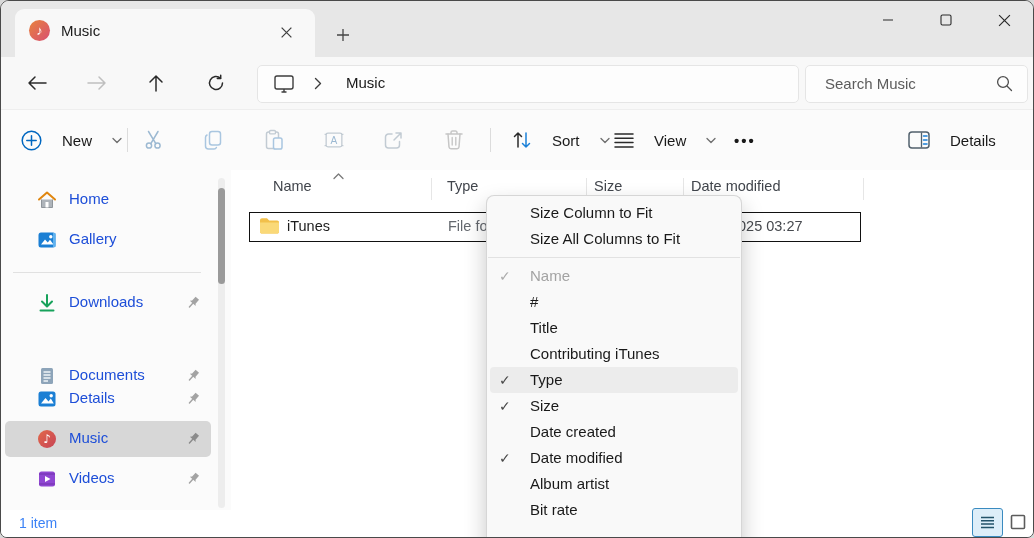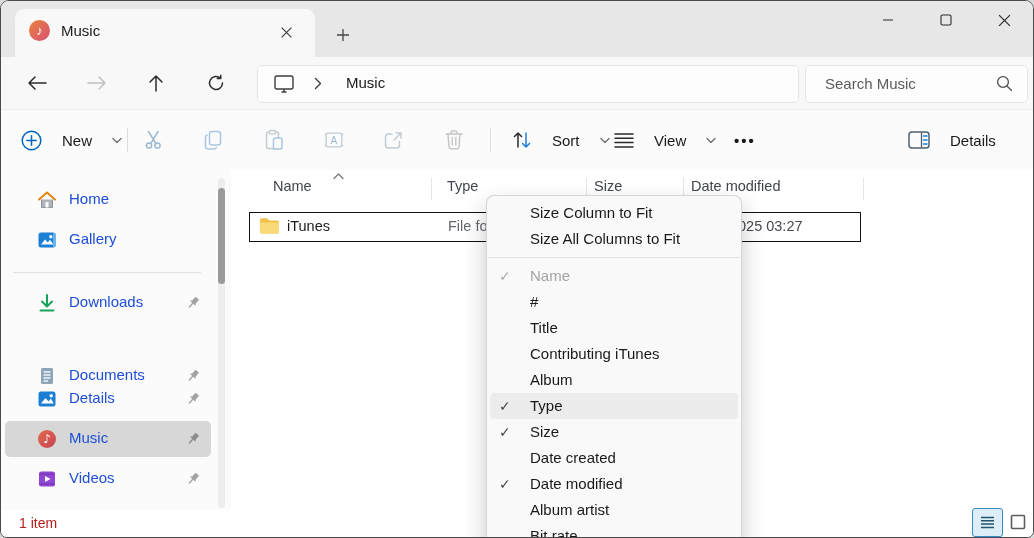--- a/index.html
+++ b/index.html
@@ -52,21 +52,21 @@
   .colhead{position:absolute;top:8px;font-size:14.5px;color:#41454c;}
   .coldiv{position:absolute;top:8px;width:1px;height:22px;background:#e6e6e6;}
   .sortcaret{position:absolute;top:3px;}
   .filerow{position:absolute;left:18px;top:42px;width:610px;height:28px;border:1px solid #111;z-index:2;}
   .row-icon{position:absolute;left:9px;top:4px;}
   .row-name{position:absolute;left:37px;top:5px;font-size:14.5px;color:#1c1c1c;}
   .row-type{position:absolute;left:198px;top:5px;font-size:14.5px;color:#64686e;}
   .date-frag{position:absolute;left:507px;top:48px;font-size:14.5px;color:#46494e;z-index:1;}
   
   .statusbar{position:absolute;left:0;top:509px;width:100%;height:27px;background:#fff;}
-  .item-count{position:absolute;left:18px;top:5px;font-size:14px;color:#b91c1c;}
+  .item-count{position:absolute;left:18px;top:5px;font-size:14px;color:#3b82f6;}
   .vt-details{position:absolute;left:971px;top:-2px;width:29px;height:27px;background:#ddeef9;
     border:1px solid #3a8bc0;border-radius:3px;display:flex;align-items:center;justify-content:center;}
   .vt-thumbs{position:absolute;left:1006px;top:1px;width:21px;height:21px;display:flex;align-items:center;justify-content:center;}
   
   .menu{position:absolute;left:485px;top:194px;width:256px;height:360px;background:#f9f9f9;
     border:1px solid #d6d6d6;border-bottom:none;border-radius:8px 8px 0 0;
     box-shadow:0 10px 22px rgba(0,0,0,0.22);z-index:10;padding-top:4px;box-sizing:border-box;}
   .mi{position:relative;height:26px;line-height:26px;font-size:15px;color:#191919;
     padding-left:40px;margin:0 3px;border-radius:4px;white-space:nowrap;}
   .mi .chk{position:absolute;left:9px;top:0;font-size:14px;color:#474747;visibility:hidden;}
@@ -424,21 +424,20 @@
   </div>
 
   <div class="menu">
     <div class="mi"><span>Size Column to Fit</span></div>
     <div class="mi"><span>Size All Columns to Fit</span></div>
     <div class="mdiv"></div>
     <div class="mi menu-col checked disabled"><span class="chk">✓</span><span>Name</span></div>
     <div class="mi menu-col"><span>#</span></div>
     <div class="mi menu-col"><span>Title</span></div>
     <div class="mi menu-col"><span>Contributing iTunes</span></div>
-    <div class="mi menu-col"><span>Album</span></div>
     <div class="mi menu-col checked hovered"><span class="chk">✓</span><span>Type</span></div>
     <div class="mi menu-col checked"><span class="chk">✓</span><span>Size</span></div>
     <div class="mi menu-col"><span>Date created</span></div>
     <div class="mi menu-col checked"><span class="chk">✓</span><span>Date modified</span></div>
     <div class="mi menu-col"><span>Album artist</span></div>
     <div class="mi menu-col"><span>Bit rate</span></div>
   </div>
 
 </div>
 

